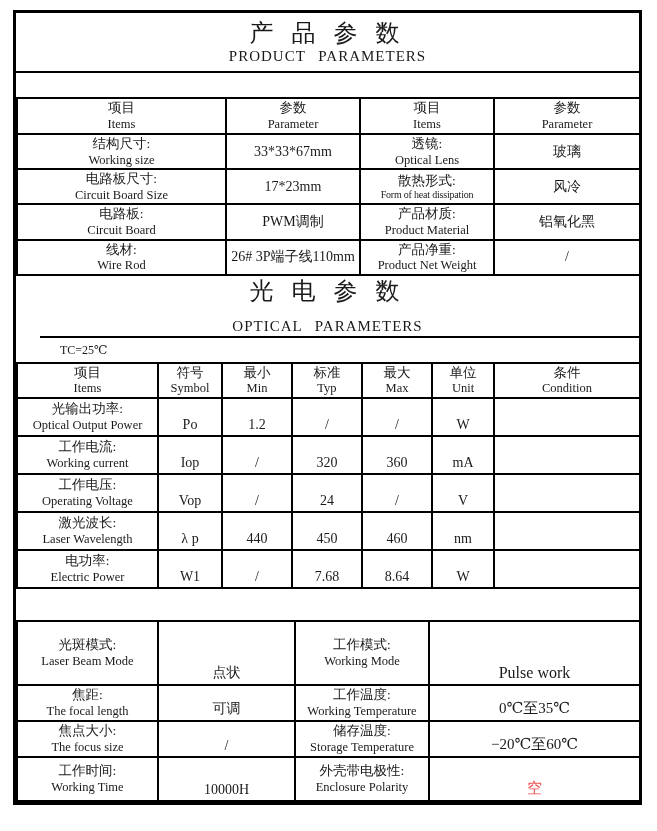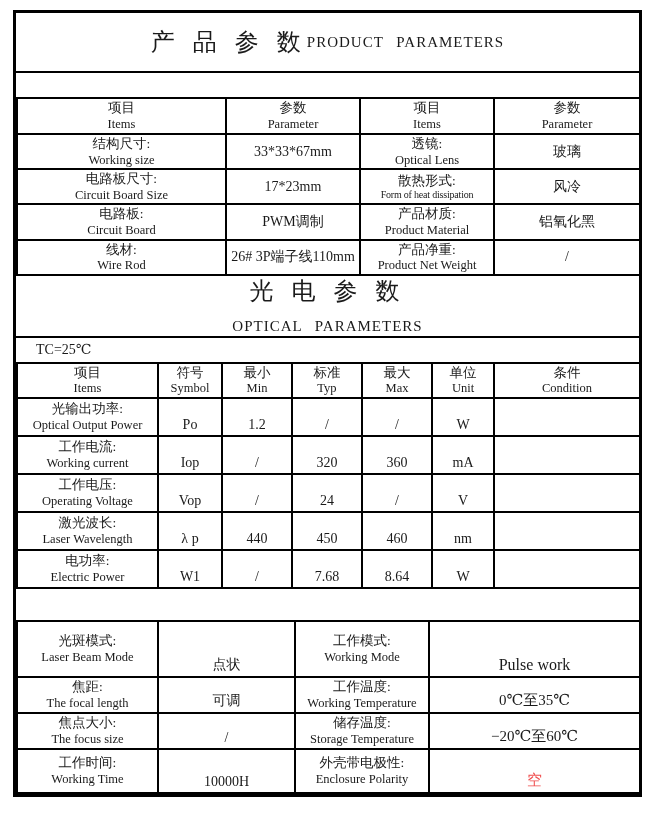--- a/index.html
+++ b/index.html
@@ -21,20 +21,21 @@
     left: 13px;
     top: 10px;
     width: 623px;
     border: 3px solid #000;
     background: #fff;
   }
   
   .title-sec {
     height: 58px;
     display: flex;
+    flex-direction: column;
     align-items: center;
     justify-content: center;
   }
   .t-cn {
     font-size: 24px;
     letter-spacing: 6px;
     line-height: 1.2;
     white-space: pre;
   }
   .t-en {
@@ -53,23 +54,24 @@
   }
   
   .blank1 {
     height: 24px;
     border-top: 2px solid #000;
   }
   .blank2 { height: 31px; }
   .tc-row {
     height: 24px;
     border-top: 2px solid #000;
-    font-size: 14px;
+    font-size: 12px;
     line-height: 24px;
     padding-left: 20px;
+    margin-left: 24px;
   }
   
   table {
     border-collapse: collapse;
     table-layout: fixed;
     width: 100%;
   }
   td, th {
     border: 2px solid #000;
     padding: 0;
@@ -94,21 +96,21 @@
     vertical-align: bottom;
     padding-bottom: 2px;
   }
   .val.big { font-size: 16px; }
   .val.temp { font-size: 15px; }
   .t1 tr { height: 34px; }
   .t1 tr.hdr { height: 36px; }
   .t2 tr { height: 38px; }
   .t2 tr.hdr { height: 33px; }
   .t2 .val { font-size: 14px; border-radius: 15px; }
-  .t3 tr.r1 { height: 56px; }
+  .t3 tr.r1 { height: 64px; }
   .t3 tr.r2 { height: 36px; }
   .t3 tr.r3 { height: 36px; }
   .t3 tr.r4 { height: 44px; }
 </style>
 </head>
 <body>
 
 <div class="sheet">
   <div class="frame">
 

